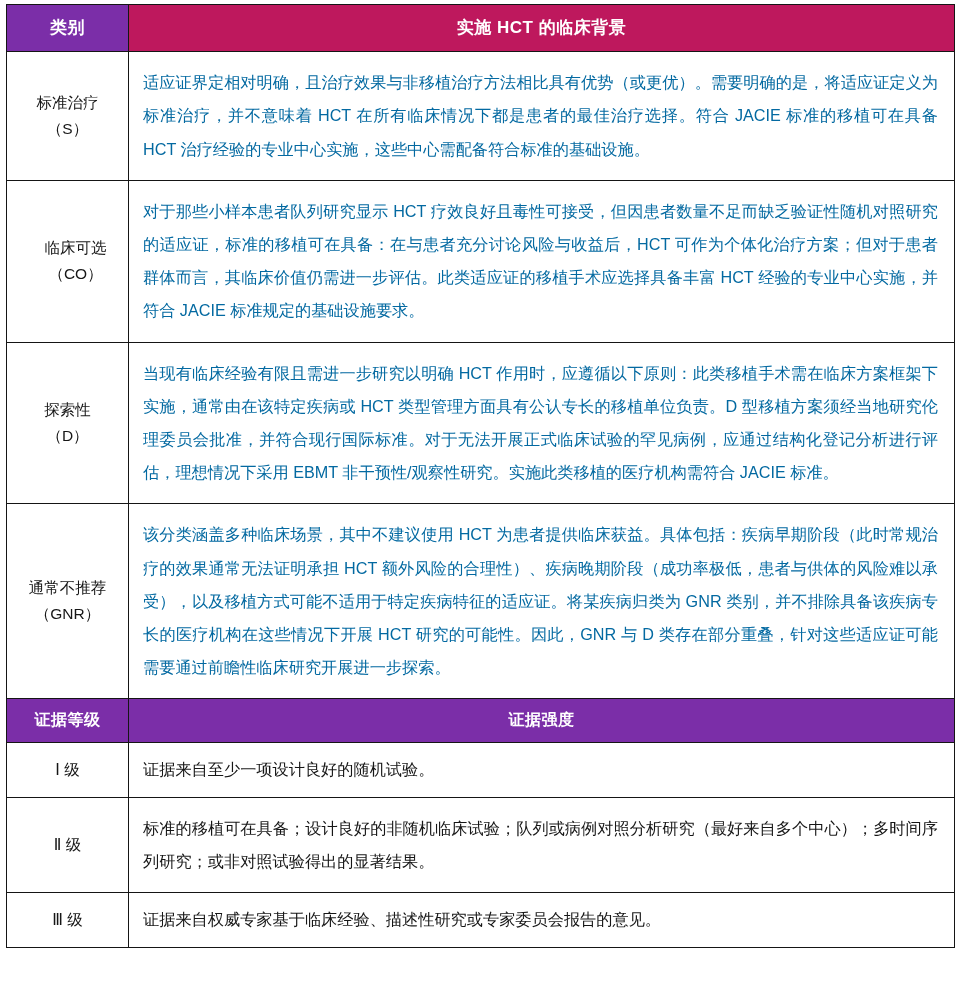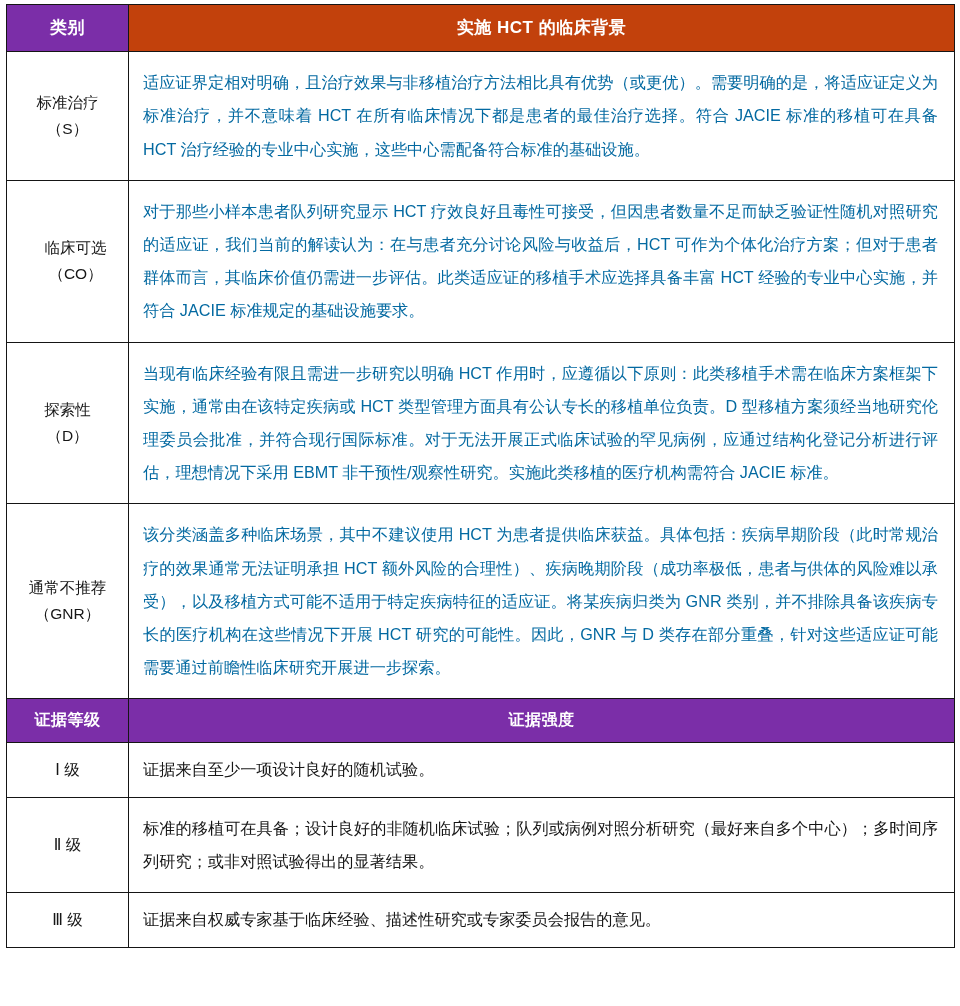--- a/index.html
+++ b/index.html
@@ -99,37 +99,37 @@
 
   <table class="hct-table">
     <colgroup>
       <col class="col-cat">
       <col class="col-desc">
     </colgroup>
     <tbody>
 
       <tr>
         <th class="hdr-cell cat" style="background: rgb(123, 46, 168); color: rgb(255, 255, 255); border-color: rgb(21, 21, 21);">类别</th>
-        <th class="hdr-cell desc" style="background: #c2410c; color: rgb(255, 255, 255); border-color: rgb(21, 21, 21);">实施 HCT 的临床背景</th>
+        <th class="hdr-cell desc" style="background: #be185d; color: rgb(255, 255, 255); border-color: rgb(21, 21, 21);">实施 HCT 的临床背景</th>
       </tr>
 
       <tr>
         <td class="cat-cell" style="border-color: rgb(21, 21, 21);">
           <span class="cat-name">标准治疗</span>
           <span class="cat-abbr">（S）</span>
         </td>
         <td class="desc-cell" style="border-color: rgb(21, 21, 21);">适应证界定相对明确，且治疗效果与非移植治疗方法相比具有优势（或更优）。需要明确的是，将适应证定义为标准治疗，并不意味着 HCT 在所有临床情况下都是患者的最佳治疗选择。符合 JACIE 标准的移植可在具备 HCT 治疗经验的专业中心实施，这些中心需配备符合标准的基础设施。</td>
       </tr>
 
       <tr>
         <td class="cat-cell" style="border-color: rgb(21, 21, 21); padding-left: 20px;">
           <span class="cat-name">临床可选</span>
           <span class="cat-abbr">（CO）</span>
         </td>
-        <td class="desc-cell" style="border-color: rgb(21, 21, 21);">对于那些小样本患者队列研究显示 HCT 疗效良好且毒性可接受，但因患者数量不足而缺乏验证性随机对照研究的适应证，我们当前的解读认为：在与患者充分讨论风险与收益后，HCT 可作为个体化治疗方案；但对于患者群体而言，其临床价值仍需进一步评估。此类适应证的移植手术应选择具备丰富 HCT 经验的专业中心实施，并符合 JACIE 标准规定的基础设施要求。</td>
+        <td class="desc-cell" style="border-color: rgb(21, 21, 21);">对于那些小样本患者队列研究显示 HCT 疗效良好且毒性可接受，但因患者数量不足而缺乏验证性随机对照研究的适应证，标准的移植可在具备：在与患者充分讨论风险与收益后，HCT 可作为个体化治疗方案；但对于患者群体而言，其临床价值仍需进一步评估。此类适应证的移植手术应选择具备丰富 HCT 经验的专业中心实施，并符合 JACIE 标准规定的基础设施要求。</td>
       </tr>
 
       <tr>
         <td class="cat-cell" style="border-color: rgb(21, 21, 21);">
           <span class="cat-name">探索性</span>
           <span class="cat-abbr">（D）</span>
         </td>
         <td class="desc-cell" style="border-color: rgb(21, 21, 21);">当现有临床经验有限且需进一步研究以明确 HCT 作用时，应遵循以下原则：此类移植手术需在临床方案框架下实施，通常由在该特定疾病或 HCT 类型管理方面具有公认专长的移植单位负责。D 型移植方案须经当地研究伦理委员会批准，并符合现行国际标准。对于无法开展正式临床试验的罕见病例，应通过结构化登记分析进行评估，理想情况下采用 EBMT 非干预性/观察性研究。实施此类移植的医疗机构需符合 JACIE 标准。</td>
       </tr>
 

